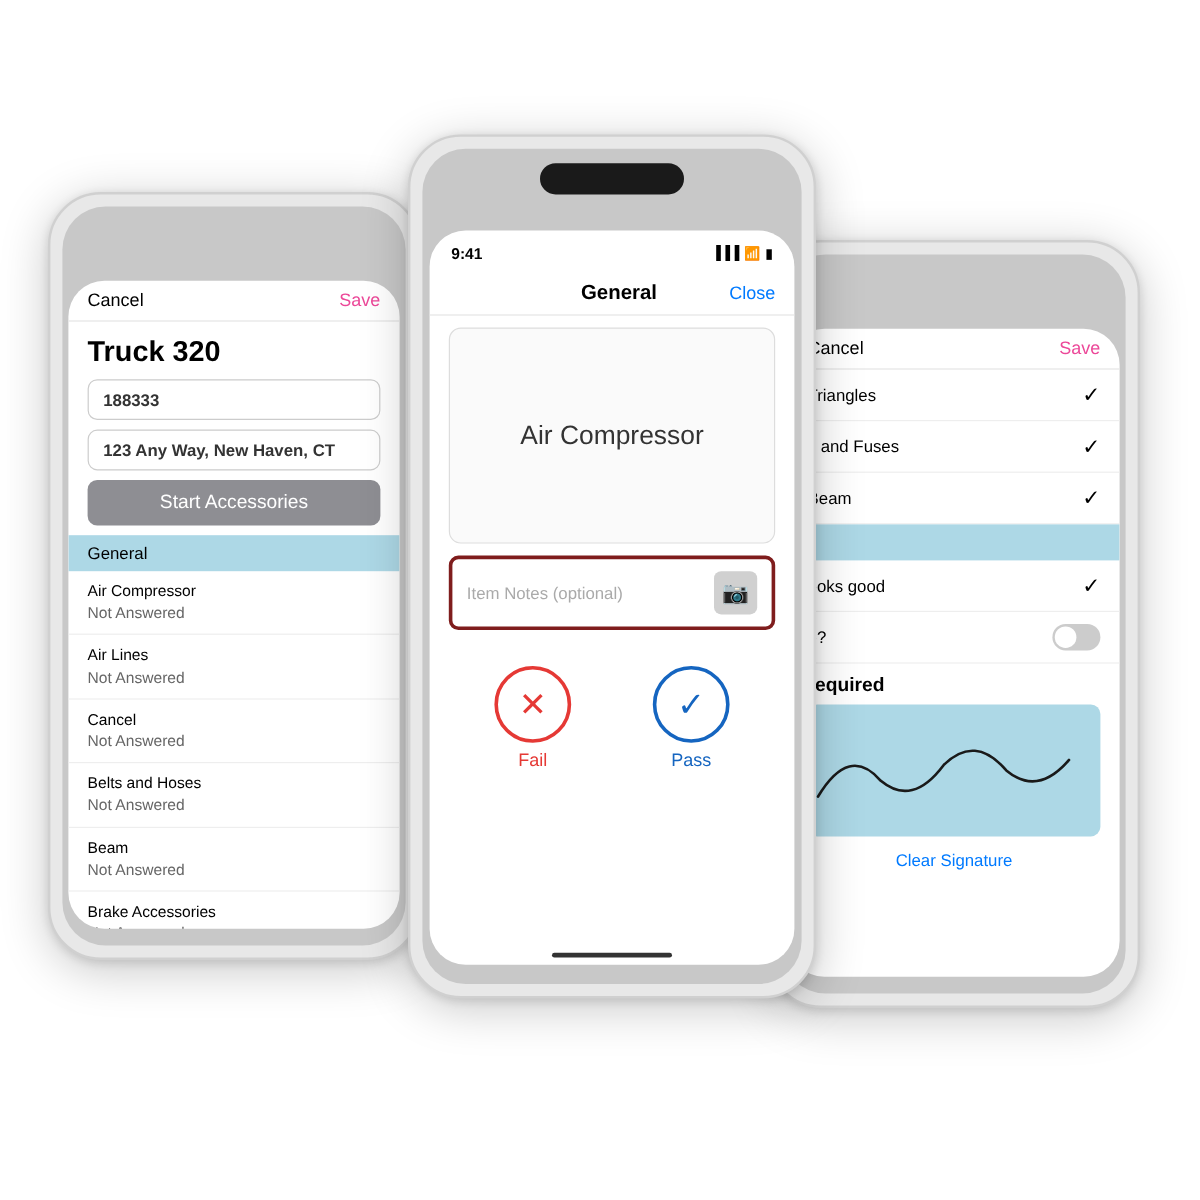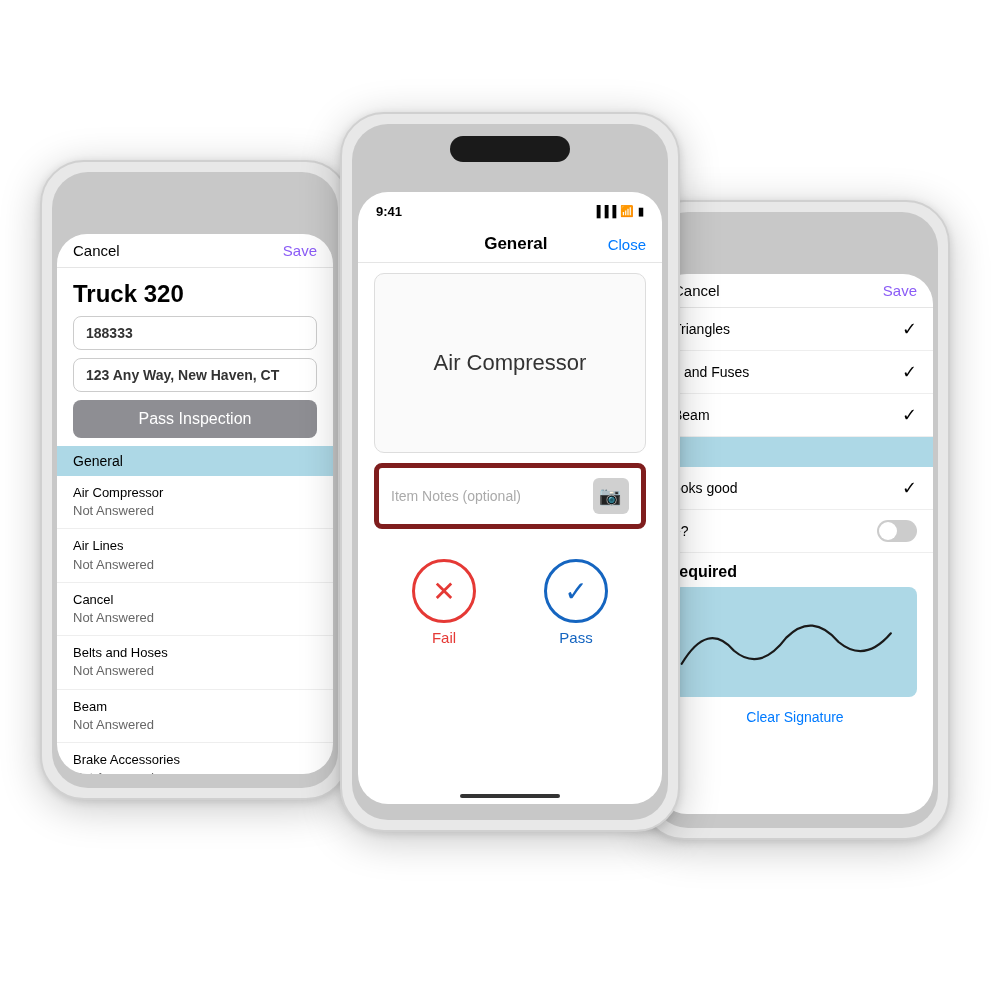--- a/index.html
+++ b/index.html
@@ -75,21 +75,21 @@
 
     
     .nav-bar {
       display: flex;
       justify-content: space-between;
       align-items: center;
       padding: 8px 16px;
       border-bottom: 1px solid #e5e5e5;
     }
     .nav-bar .nav-cancel { color: #000; font-size: 15px; }
-    .nav-bar .nav-save { color: #8b5cf6; font-size: 15px; font-weight: 400; }
+    .nav-bar .nav-save { color: #ec4899; font-size: 15px; font-weight: 400; }
     .nav-bar .nav-title { font-size: 17px; font-weight: 600; }
     .nav-bar .nav-close { color: #007aff; font-size: 15px; }
 
     
     .phone-left {
       width: 310px;
       height: 640px;
       top: 120px;
       left: 20px;
       z-index: 1;
@@ -148,21 +148,21 @@
       justify-content: center;
       font-size: 22px;
       color: #333;
       background: #fafafa;
     }
 
     .p2-notes-row {
       margin: 0 16px;
       display: flex;
       align-items: center;
-      border: 5px solid #7f1d1d;
+      border: 3px solid #7f1d1d;
       border-radius: 8px;
       padding: 10px 12px;
       gap: 8px;
     }
     .p2-notes-input {
       flex: 1;
       font-size: 14px;
       color: #aaa;
     }
     .p2-camera-btn {
@@ -298,21 +298,21 @@
         <div class="nav-bar">
           <span class="nav-cancel">Cancel</span>
           <span class="nav-save">Save</span>
         </div>
 
         <div class="p1-content">
           <div class="p1-header">
             <div class="p1-title">Truck 320</div>
             <div class="p1-field">188333</div>
             <div class="p1-field">123 Any Way, New Haven, CT</div>
-            <div class="p1-btn">Pass Inspection</div>
+            <div class="p1-btn">Start Accessories</div>
           </div>
           <div class="p1-section-header">General</div>
           <div class="p1-list-item">
             <div class="item-name">Air Compressor</div>
             <div class="item-status">Not Answered</div>
           </div>
           <div class="p1-list-item">
             <div class="item-name">Air Lines</div>
             <div class="item-status">Not Answered</div>
           </div>

